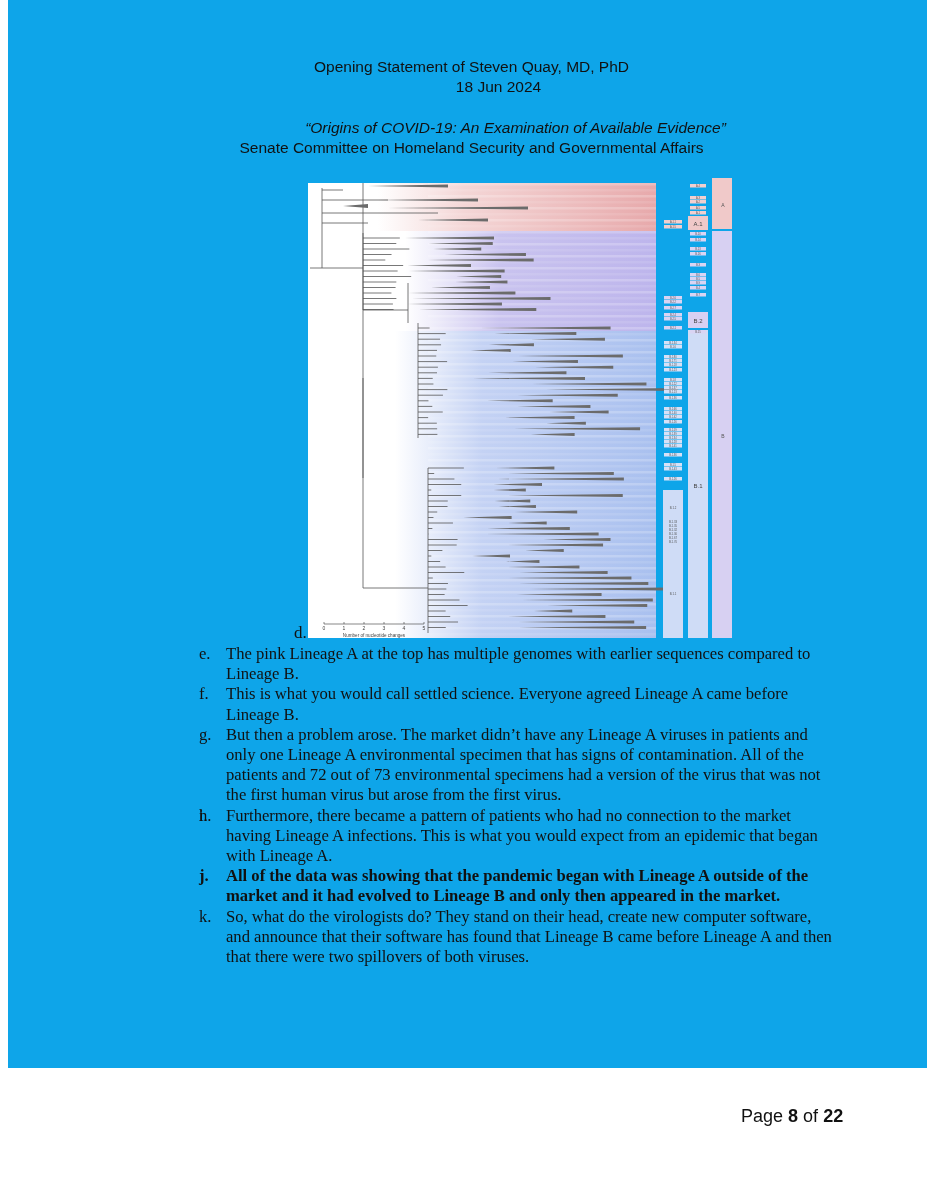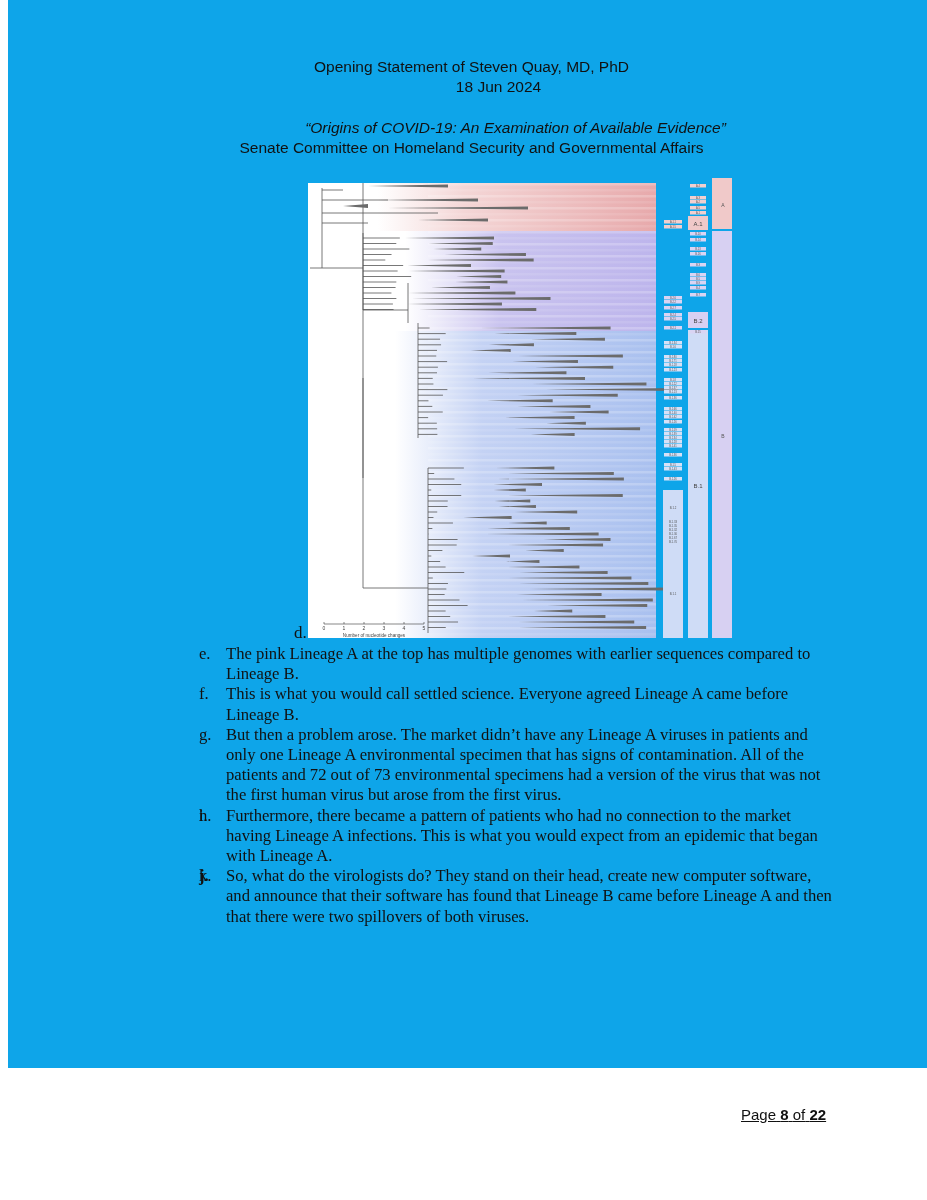--- a/index.html
+++ b/index.html
@@ -14,21 +14,21 @@
 
   .figure { position:absolute; left:300px; top:178px; width:430px; height:460px; }
   .fig-label-d { position:absolute; left:286px; top:623px; font-family:"Liberation Serif", serif; font-size:17px; color:#111; }
 
   .body-list { position:absolute; left:188px; top:644px; width:640px; margin:0; padding:0; list-style:none;
     font-family:"Liberation Serif", "DejaVu Serif", serif; font-size:16.6px; line-height:20.2px; color:#111; }
   .body-list li { position:relative; padding-left:30px; margin:0; }
   .body-list .marker { position:absolute; left:3px; top:0; }
   .body-list li.bold { font-weight:bold; }
 
-  .footer { position:absolute; left:733px; top:1106px; font-family:"Liberation Sans", sans-serif; font-size:15px; color:#111;text-decoration:underline; }
+  .footer { position:absolute; left:733px; top:1106px; font-family:"Liberation Sans", sans-serif; font-size:18px; color:#111; }
   .footer b { font-weight:bold; }
   svg text { font-family:"Liberation Sans", sans-serif; }
 </style>
 </head>
 <body>
 
 <div class="page">
 
   <div class="header h-title">Opening Statement of Steven Quay, MD, PhD</div>
   <div class="header h-date">18 Jun 2024</div>
@@ -416,21 +416,21 @@
   </div>
 
   <div class="fig-label-d">d.</div>
 
   <ol class="body-list" id="body-list">
     <li><span class="marker">e.</span><span>The pink Lineage A at the top has multiple genomes with earlier sequences compared to Lineage B.</span></li>
     <li><span class="marker">f.</span><span>This is what you would call settled science. Everyone agreed Lineage A came before Lineage B.</span></li>
     <li><span class="marker">g.</span><span>But then a problem arose. The market didn’t have any Lineage A viruses in patients and only one Lineage A environmental specimen that has signs of contamination. All of the patients and 72 out of 73 environmental specimens had a version of the virus that was not the first human virus but arose from the first virus.</span></li>
     <li><span class="marker">h.</span></li>
     <li><span class="marker">i.</span><span>Furthermore, there became a pattern of patients who had no connection to the market having Lineage A infections. This is what you would expect from an epidemic that began with Lineage A.</span></li>
-    <li class="bold"><span class="marker">j.</span></li>
+    <li class="bold"><span class="marker">j.</span><span>All of the data was showing that the pandemic began with Lineage A outside of the market and it had evolved to Lineage B and only then appeared in the market.</span></li>
     <li><span class="marker">k.</span><span>So, what do the virologists do? They stand on their head, create new computer software, and announce that their software has found that Lineage B came before Lineage A and then that there were two spillovers of both viruses.</span></li>
   </ol>
 
   <div class="footer">
     <span>Page</span>
     <b>8</b>
     <span>of</span>
     <b>22</b>
   </div>
 </div>

